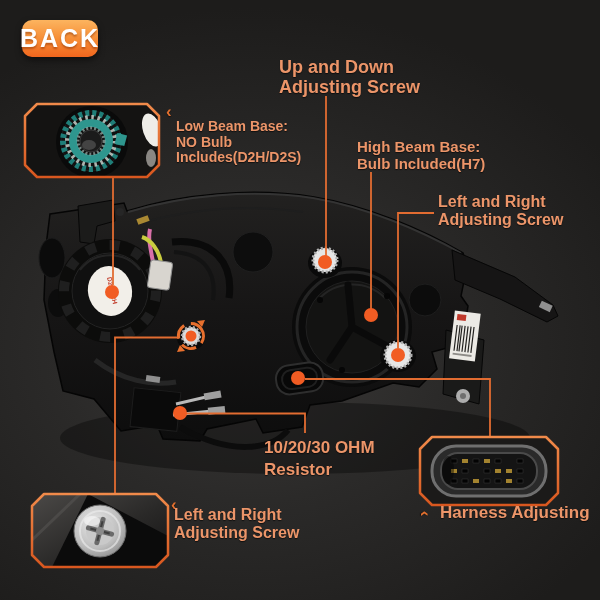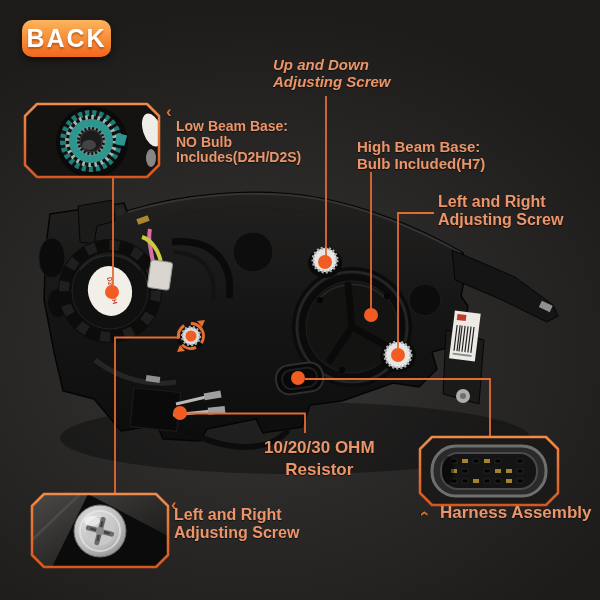--- a/index.html
+++ b/index.html
@@ -4,43 +4,43 @@
 <style>
   html,body{margin:0;padding:0;}
   body{
     width:600px;height:600px;overflow:hidden;position:relative;
     background:radial-gradient(ellipse 430px 340px at 42% 58%, #3b3938 0%, #2b2a29 45%, #1d1c1b 100%);
     font-family:"Liberation Sans", sans-serif;
   }
   .abs{position:absolute;}
   
   .badge{
-    left:22px;top:20px;width:89px;height:37px;
+    left:22px;top:20px;width:76px;height:37px;
     background:linear-gradient(180deg,#FCB45F 0%,#F68B33 55%,#F1661E 100%);
     border-radius:10px;color:#ffffff;font-weight:bold;font-size:25px;
     display:flex;align-items:center;justify-content:center;letter-spacing:2px;
     text-shadow:0 2px 2px rgba(120,40,0,.45);
     box-shadow:0 3px 6px rgba(0,0,0,.5);
   }
   
   .lbl{
     color:#EC9569;font-weight:bold;white-space:pre-line;line-height:1.13;
     text-shadow:0 1px 1px rgba(0,0,0,.6);
   }
   .arrow{
     color:#E2702F;font-weight:bold;font-size:17px;line-height:1;
     text-shadow:0 1px 1px rgba(0,0,0,.6);
   }
   .arrow-up{transform:rotate(90deg);transform-origin:center;}
-  #lbl-updown{left:273px;top:57px;font-size:15px;font-style:italic;}
+  #lbl-updown{left:279px;top:57px;font-size:18px;}
   #arrow-lowbeam{left:166px;top:103px;}
   #lbl-lowbeam{left:168px;top:119px;font-size:14px;line-height:1.12;margin-left:8px;}
   #lbl-highbeam{left:357px;top:139px;font-size:15px;}
   #lbl-lr-upper{left:438px;top:193px;font-size:16px;}
-  #lbl-resistor{left:264px;top:437px;font-size:17px;line-height:1.3;text-align:center;}
+  #lbl-resistor{left:264px;top:437px;font-size:17px;line-height:1.3;}
   #arrow-lr-lower{left:171px;top:496px;}
   #lbl-lr-lower{left:174px;top:506px;font-size:16px;}
   #arrow-harness{left:423px;top:505px;}
   #lbl-harness{left:440px;top:503px;font-size:17px;}
   svg{position:absolute;left:0;top:0;}
 </style>
 </head>
 <body>
 
 <svg width="600" height="600" viewBox="0 0 600 600">
@@ -285,13 +285,13 @@
 Adjusting Screw</div>
 
 <div class="abs lbl" id="lbl-resistor">10/20/30 OHM
 Resistor</div>
 
 <span class="abs arrow" id="arrow-lr-lower">‹</span>
 <div class="abs lbl" id="lbl-lr-lower">Left and Right
 Adjusting Screw</div>
 
 <span class="abs arrow arrow-up" id="arrow-harness">‹</span>
-<div class="abs lbl" id="lbl-harness">Harness Assembly</div>
+<div class="abs lbl" id="lbl-harness">Harness Adjusting</div>
 
 </body></html>

